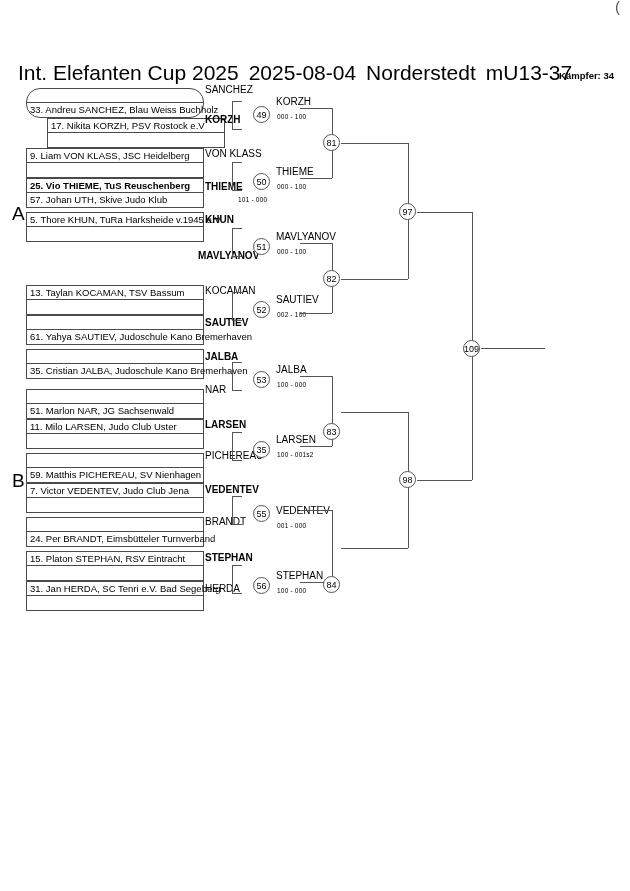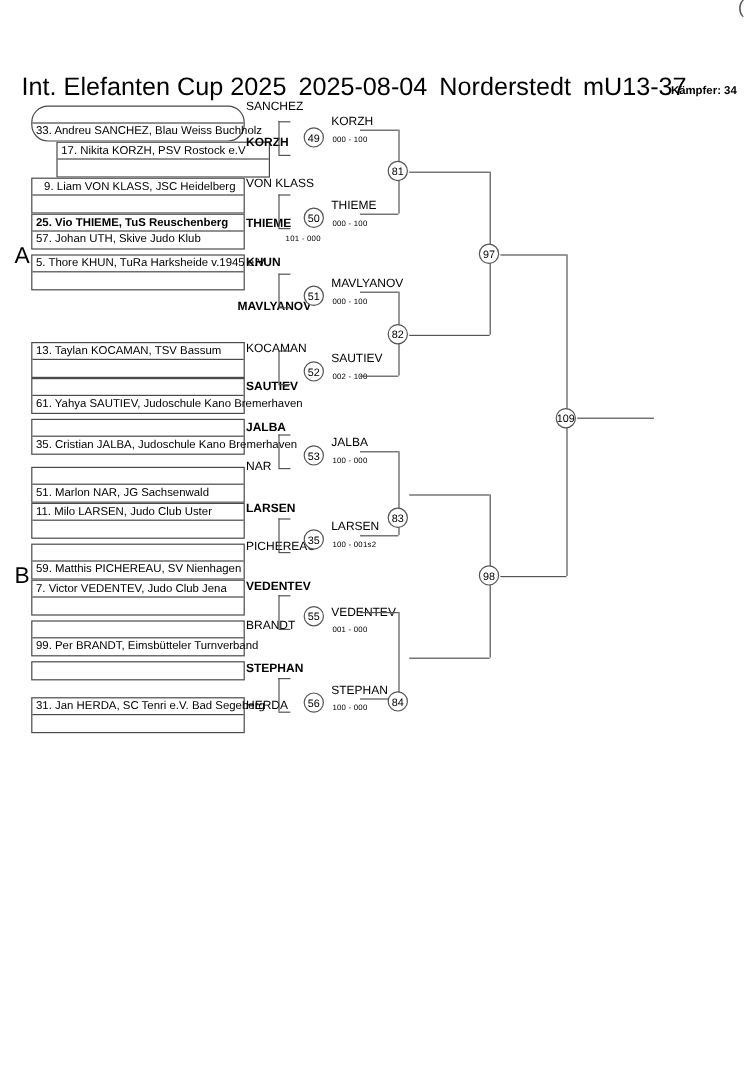--- a/index.html
+++ b/index.html
@@ -97,21 +97,21 @@
 
   <div class="slot" style="left:26px; top:88px;border-radius:14px;">
     <div class="row top empty">&nbsp;</div>
     <div class="row">33. Andreu SANCHEZ, Blau Weiss Buchholz</div>
   </div>
   <div class="slot" style="left:26px; top:118px;margin-left:21px;">
     <div class="row top">17. Nikita KORZH, PSV Rostock e.V</div>
     <div class="row empty">&nbsp;</div>
   </div>
 
-  <div class="slot" style="left:26px; top:148px;text-align:center;">
+  <div class="slot" style="left:26px; top:148px;">
     <div class="row top">9. Liam VON KLASS, JSC Heidelberg</div>
     <div class="row empty">&nbsp;</div>
   </div>
   <div class="slot" style="left:26px; top:178px;">
     <div class="row top bold">25. Vio THIEME, TuS Reuschenberg</div>
     <div class="row">57. Johan UTH, Skive Judo Klub</div>
   </div>
 
   <div class="slot" style="left:26px; top:212px;">
     <div class="row top">5. Thore KHUN, TuRa Harksheide v.1945 e.V</div>
@@ -144,24 +144,25 @@
     <div class="row top empty">&nbsp;</div>
     <div class="row">59. Matthis PICHEREAU, SV Nienhagen</div>
   </div>
 
   <div class="slot" style="left:26px; top:483px;">
     <div class="row top">7. Victor VEDENTEV, Judo Club Jena</div>
     <div class="row empty">&nbsp;</div>
   </div>
   <div class="slot" style="left:26px; top:517px;">
     <div class="row top empty">&nbsp;</div>
-    <div class="row">99. Per BRANDT, Eimsbütteler Turnverband</div>
+    <div class="row">24. Per BRANDT, Eimsbütteler Turnverband</div>
   </div>
 
   <div class="slot" style="left:26px; top:551px;">
+    <div class="row top">15. Platon STEPHAN, RSV Eintracht</div>
     <div class="row empty">&nbsp;</div>
   </div>
   <div class="slot" style="left:26px; top:581px;">
     <div class="row top">31. Jan HERDA, SC Tenri e.V. Bad Segeberg</div>
     <div class="row empty">&nbsp;</div>
   </div>
 
   <div class="wname" style="left:205px; top:84px;">SANCHEZ</div>
   <div class="wname bold" style="left:205px; top:114px;">KORZH</div>
   <div class="wname" style="left:205px; top:148px;">VON KLASS</div>

